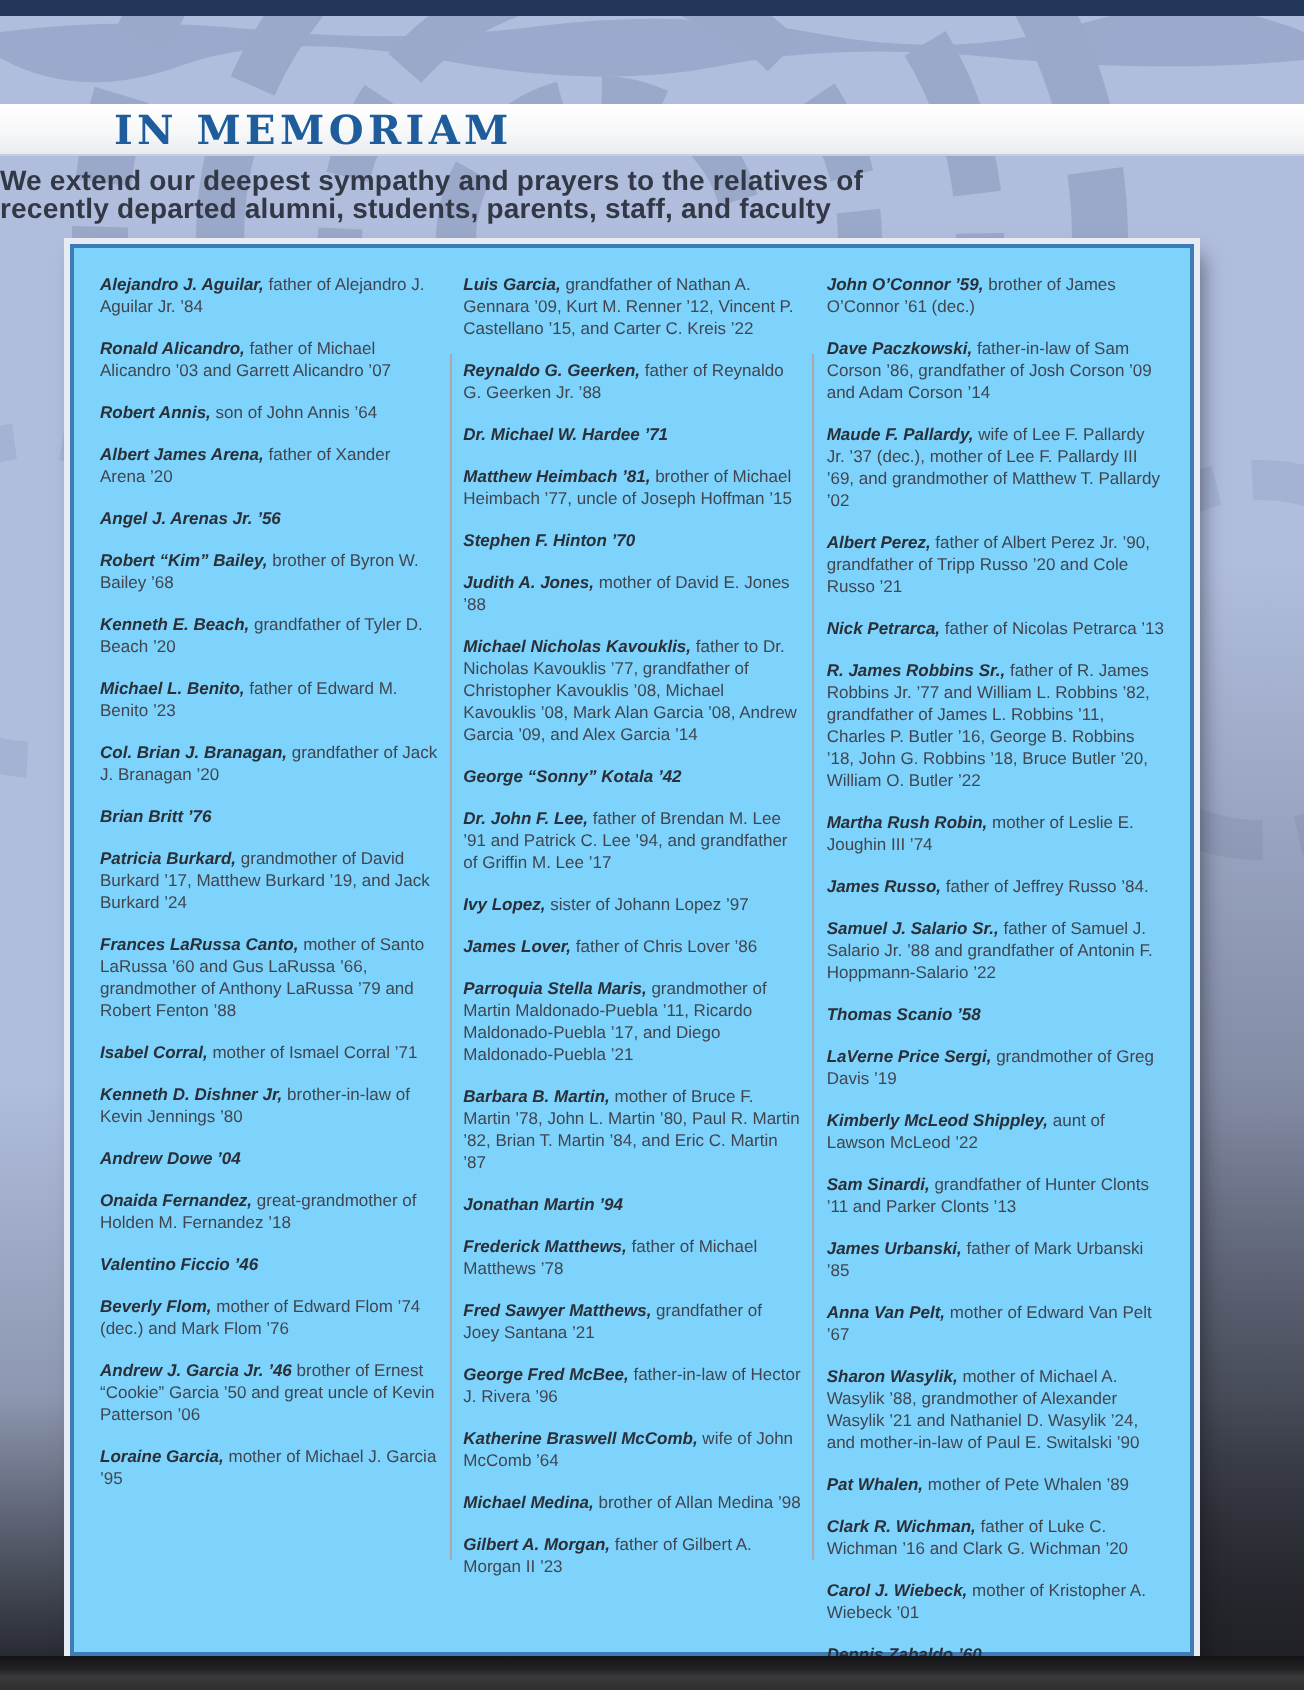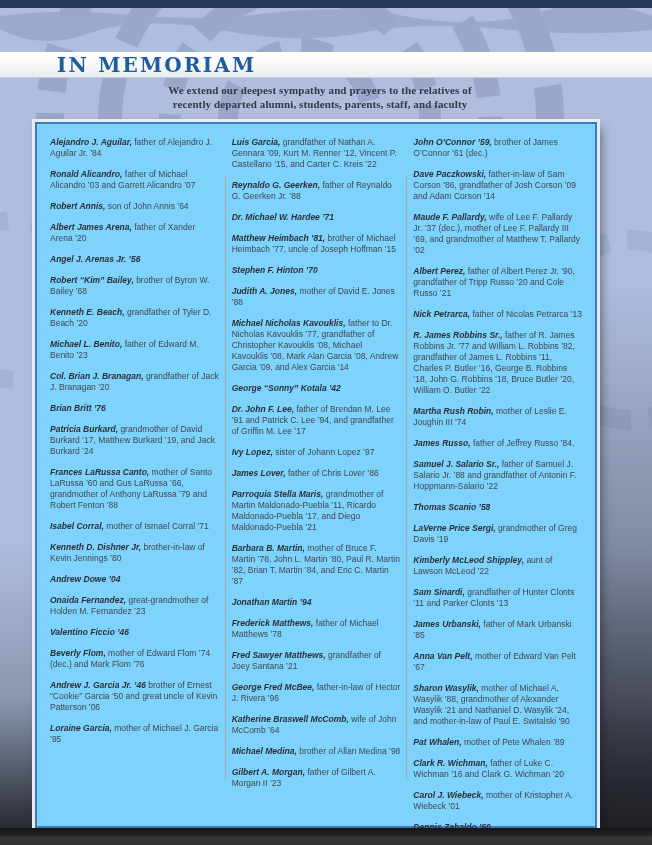--- a/index.html
+++ b/index.html
@@ -13,22 +13,22 @@
     position:absolute;left:0;top:52px;width:652px;height:25px;z-index:2;
     background:linear-gradient(180deg,#ffffff 0%,#f6f7f8 60%,#e9ebef 100%);
     border-bottom:1px solid #c3cede;
     display:flex;align-items:center;
   }
   .title-band h1{
     margin:0 0 0 57px;font-family:"DejaVu Serif","Liberation Serif",serif;
     font-size:20px;font-weight:bold;letter-spacing:2.2px;color:#1e5c9c;
   }
   .subtitle{
-    position:absolute;left:0;top:84px;width:640px;z-index:2;text-align:center;
-    color:#323845;font-weight:bold;font-size:11px;line-height:13.5px;letter-spacing:.1px;font-family:Liberation Serif, serif;
+    position:absolute;left:0;top:84px;width:640px;z-index:2;text-align:left;
+    color:#323845;font-weight:bold;font-size:14px;line-height:13.5px;letter-spacing:.1px;
   }
   .bottom-shade{
     position:absolute;left:0;right:0;top:540px;height:288px;z-index:1;
     background:linear-gradient(180deg,rgba(34,36,42,0) 0%,rgba(34,36,42,.25) 55%,rgba(26,27,32,.9) 100%);
   }
   .right-shade{
     position:absolute;right:0;top:280px;width:57px;height:550px;z-index:1;
     background:linear-gradient(180deg,rgba(80,88,110,0) 0%,rgba(70,74,90,.45) 50%,rgba(32,33,38,.95) 100%);
   }
   .memorial-box{
@@ -89,21 +89,21 @@
         <p class="entry"><span class="nm">Robert “Kim” Bailey,</span><span class="dt"> brother of Byron W. Bailey ’68</span></p>
         <p class="entry"><span class="nm">Kenneth E. Beach,</span><span class="dt"> grandfather of Tyler D. Beach ’20</span></p>
         <p class="entry"><span class="nm">Michael L. Benito,</span><span class="dt"> father of Edward M. Benito ’23</span></p>
         <p class="entry"><span class="nm">Col. Brian J. Branagan,</span><span class="dt"> grandfather of Jack J. Branagan ’20</span></p>
         <p class="entry"><span class="nm">Brian Britt ’76</span></p>
         <p class="entry"><span class="nm">Patricia Burkard,</span><span class="dt"> grandmother of David Burkard ’17, Matthew Burkard ’19, and Jack Burkard ’24</span></p>
         <p class="entry"><span class="nm">Frances LaRussa Canto,</span><span class="dt"> mother of Santo LaRussa ’60 and Gus LaRussa ’66, grandmother of Anthony LaRussa ’79 and Robert Fenton ’88</span></p>
         <p class="entry"><span class="nm">Isabel Corral,</span><span class="dt"> mother of Ismael Corral ’71</span></p>
         <p class="entry"><span class="nm">Kenneth D. Dishner Jr,</span><span class="dt"> brother-in-law of Kevin Jennings ’80</span></p>
         <p class="entry"><span class="nm">Andrew Dowe ’04</span></p>
-        <p class="entry"><span class="nm">Onaida Fernandez,</span><span class="dt"> great-grandmother of Holden M. Fernandez ’23</span></p>
+        <p class="entry"><span class="nm">Onaida Fernandez,</span><span class="dt"> great-grandmother of Holden M. Fernandez ’18</span></p>
         <p class="entry"><span class="nm">Valentino Ficcio ’46</span></p>
         <p class="entry"><span class="nm">Beverly Flom,</span><span class="dt"> mother of Edward Flom ’74 (dec.) and Mark Flom ’76</span></p>
         <p class="entry"><span class="nm">Andrew J. Garcia Jr. ’46</span><span class="dt"> brother of Ernest “Cookie” Garcia ’50 and great uncle of Kevin Patterson ’06</span></p>
         <p class="entry"><span class="nm">Loraine Garcia,</span><span class="dt"> mother of Michael J. Garcia ’95</span></p>
       </div>
     <div class="col-divider"></div>
     <div class="col">
         <p class="entry"><span class="nm">Luis Garcia,</span><span class="dt"> grandfather of Nathan A. Gennara ’09, Kurt M. Renner ’12, Vincent P. Castellano ’15, and Carter C. Kreis ’22</span></p>
         <p class="entry"><span class="nm">Reynaldo G. Geerken,</span><span class="dt"> father of Reynaldo G. Geerken Jr. ’88</span></p>
         <p class="entry"><span class="nm">Dr. Michael W. Hardee ’71</span></p>

